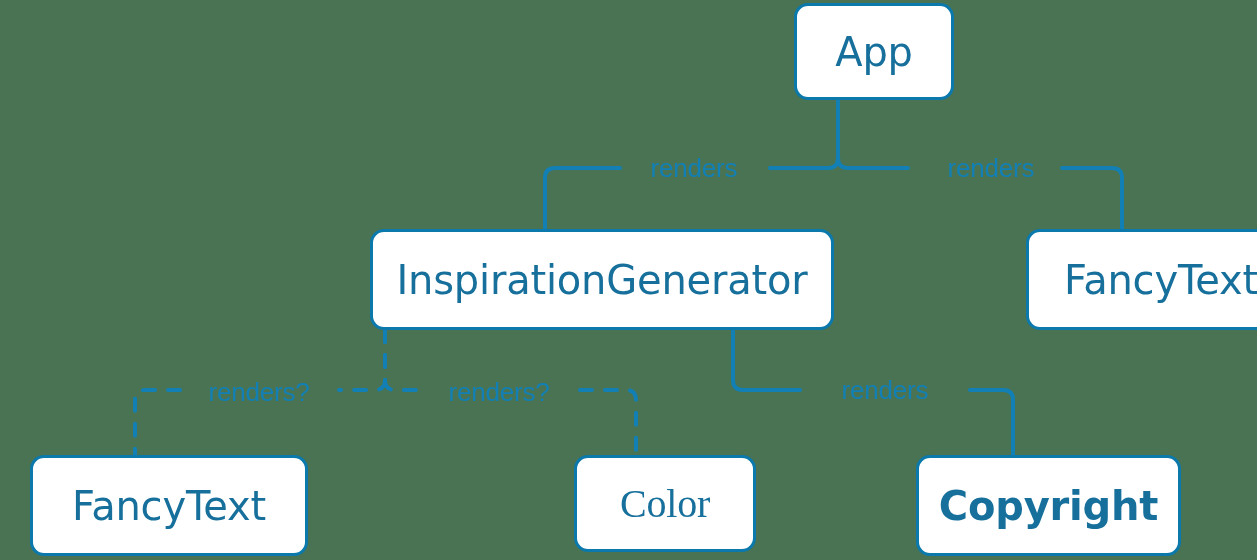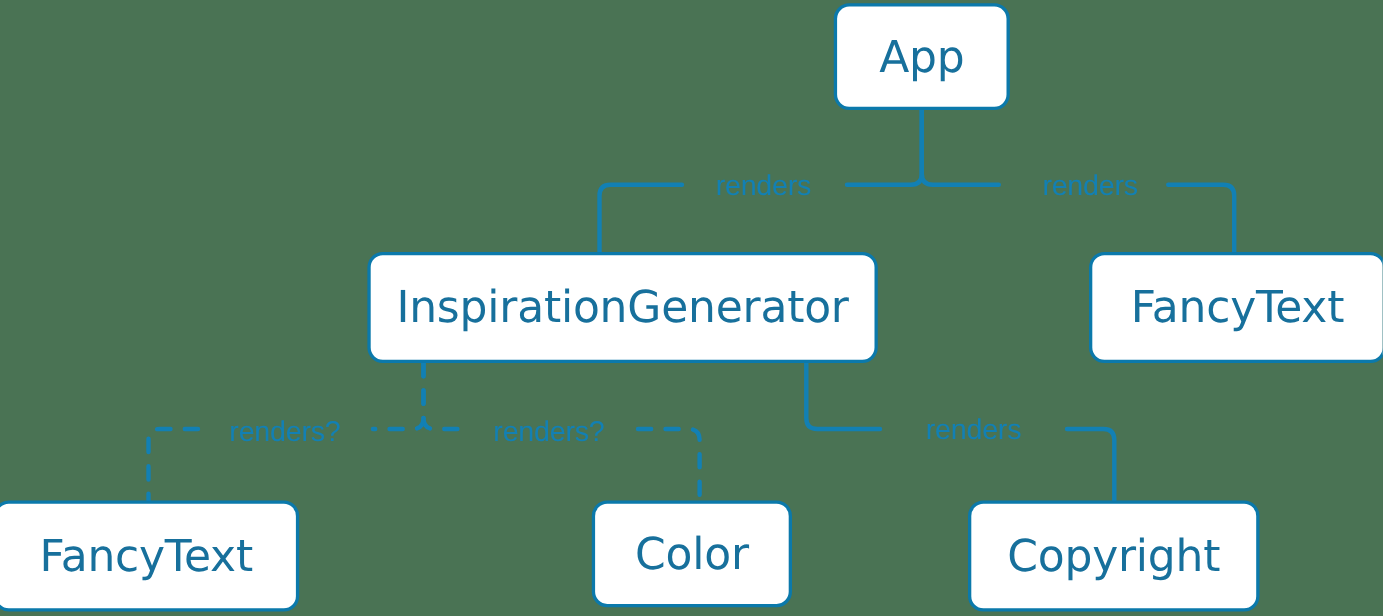--- a/index.html
+++ b/index.html
@@ -34,31 +34,32 @@
     border-radius: 14px;
     display: flex;
     align-items: center;
     justify-content: center;
     color: #17709c;
     font-family: "DejaVu Sans", "Liberation Sans", sans-serif;
     font-weight: 400;
     letter-spacing: -0.2px;
     white-space: nowrap;
     z-index: 3;
+    margin-left: 36px;
   }
   .node-label {
     display: block;
     line-height: 1;
   }
   #node-app        { left: 758px;  top: 3px;   width: 160px; height: 97px;  font-size: 40px; }
   #node-inspgen    { left: 334px;  top: 229px; width: 464px; height: 101px; font-size: 40px; text-align: center; }
   #node-fancytext-right { left: 990px; top: 229px; width: 270px; height: 101px; font-size: 40px; }
   #node-fancytext-left  { left: -6px; top: 455px; width: 278px; height: 101px; font-size: 40px; }
-  #node-color      { left: 538px;  top: 455px; width: 182px; height: 97px;  font-size: 40px; }
-  #node-copyright  { left: 880px;  top: 455px; width: 265px; height: 101px; font-size: 40px; }
+  #node-color      { left: 538px;  top: 455px; width: 182px; height: 97px;  font-size: 40px; font-family: Liberation Serif, serif; }
+  #node-copyright  { left: 880px;  top: 455px; width: 265px; height: 101px; font-size: 40px; font-weight: bold; }
 
   .edge-label {
     position: absolute;
     color: #1280b4;
     font-family: Liberation Sans, sans-serif;
     font-size: 26px;
     font-weight: 400;
     line-height: 1;
     white-space: nowrap;
     transform: translate(-50%, -50%);

